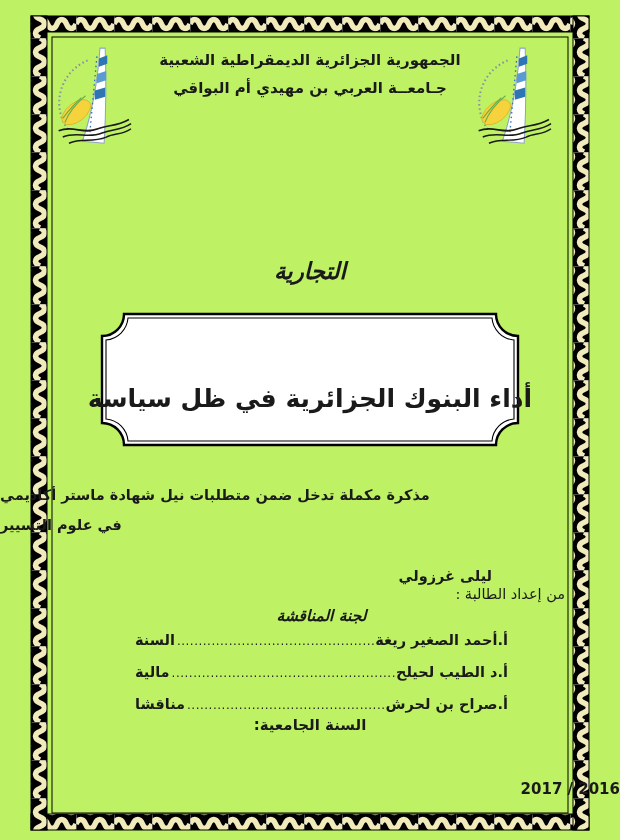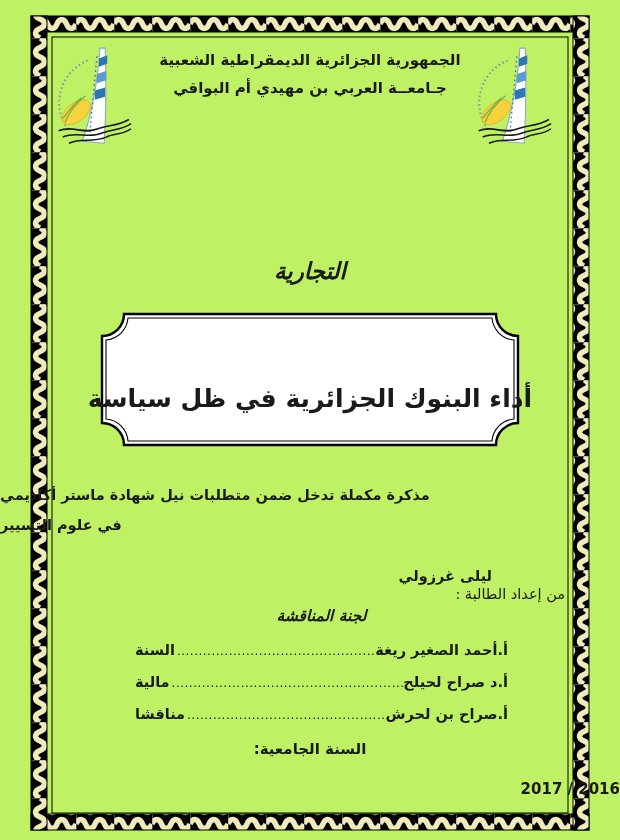--- a/index.html
+++ b/index.html
@@ -41,31 +41,31 @@
   }
   .note-block{
     position:absolute;top:452px;left:0;right:0;text-align:left;
     font-size:14.5px;font-weight:700;line-height:30px;margin-top:28px;
   }
   .prepared-label{position:absolute;top:540px;right:55px;font-size:14.5px;font-weight:400;margin-top:46px;}
   .student-name{position:absolute;top:568px;right:128px;font-size:14.5px;font-weight:700;}
 
   .committee{position:absolute;top:607px;left:135px;width:373px;}
   .committee-heading{
-    text-align:center;font-size:15.5px;font-weight:700;font-style:italic;margin-bottom:17px;
+    text-align:center;font-size:15.5px;font-weight:700;font-style:italic;margin-bottom:7px;
   }
   .committee-row{
     display:flex;align-items:baseline;height:32px;
     font-size:14.5px;font-weight:700;white-space:nowrap;
   }
   .leader{
     flex:1 1 0;min-width:0;overflow:hidden;white-space:nowrap;direction:ltr;
     font-size:12px;font-weight:400;letter-spacing:0.5px;color:#222;padding:0 2px;
   }
-  .year-label{position:absolute;top:740px;left:0;right:0;text-align:center;font-size:15px;font-weight:700;}
+  .year-label{position:absolute;top:716px;left:0;right:0;text-align:center;font-size:15px;font-weight:700;}
   .year-value{position:absolute;top:780px;left:0;right:0;text-align:right;font-size:15px;font-weight:700;}
 </style>
 </head>
 <body>
 
 <div class="page">
 
   <svg class="frame-svg" width="620" height="840" viewBox="0 0 620 840">
     <defs>
       <pattern id="braidH" width="38" height="16" patternUnits="userSpaceOnUse">
@@ -143,21 +143,21 @@
   <div class="student-name">ليلى غرزولي</div>
 
   <div class="committee">
     <div class="committee-heading">لجنة المناقشة</div>
     <div class="committee-row">
       <span>أ.أحمد الصغير ريغة</span>
       <span class="leader">......................................................................................................................</span>
       <span>السنة</span>
     </div>
     <div class="committee-row">
-      <span>أ.د صراح لحيلح</span>
+      <span>أ.د الطيب لحيلح</span>
       <span class="leader">......................................................................................................................</span>
       <span>مالية</span>
     </div>
     <div class="committee-row">
       <span>أ.صراح بن لحرش</span>
       <span class="leader">......................................................................................................................</span>
       <span>مناقشا</span>
     </div>
   </div>
 

